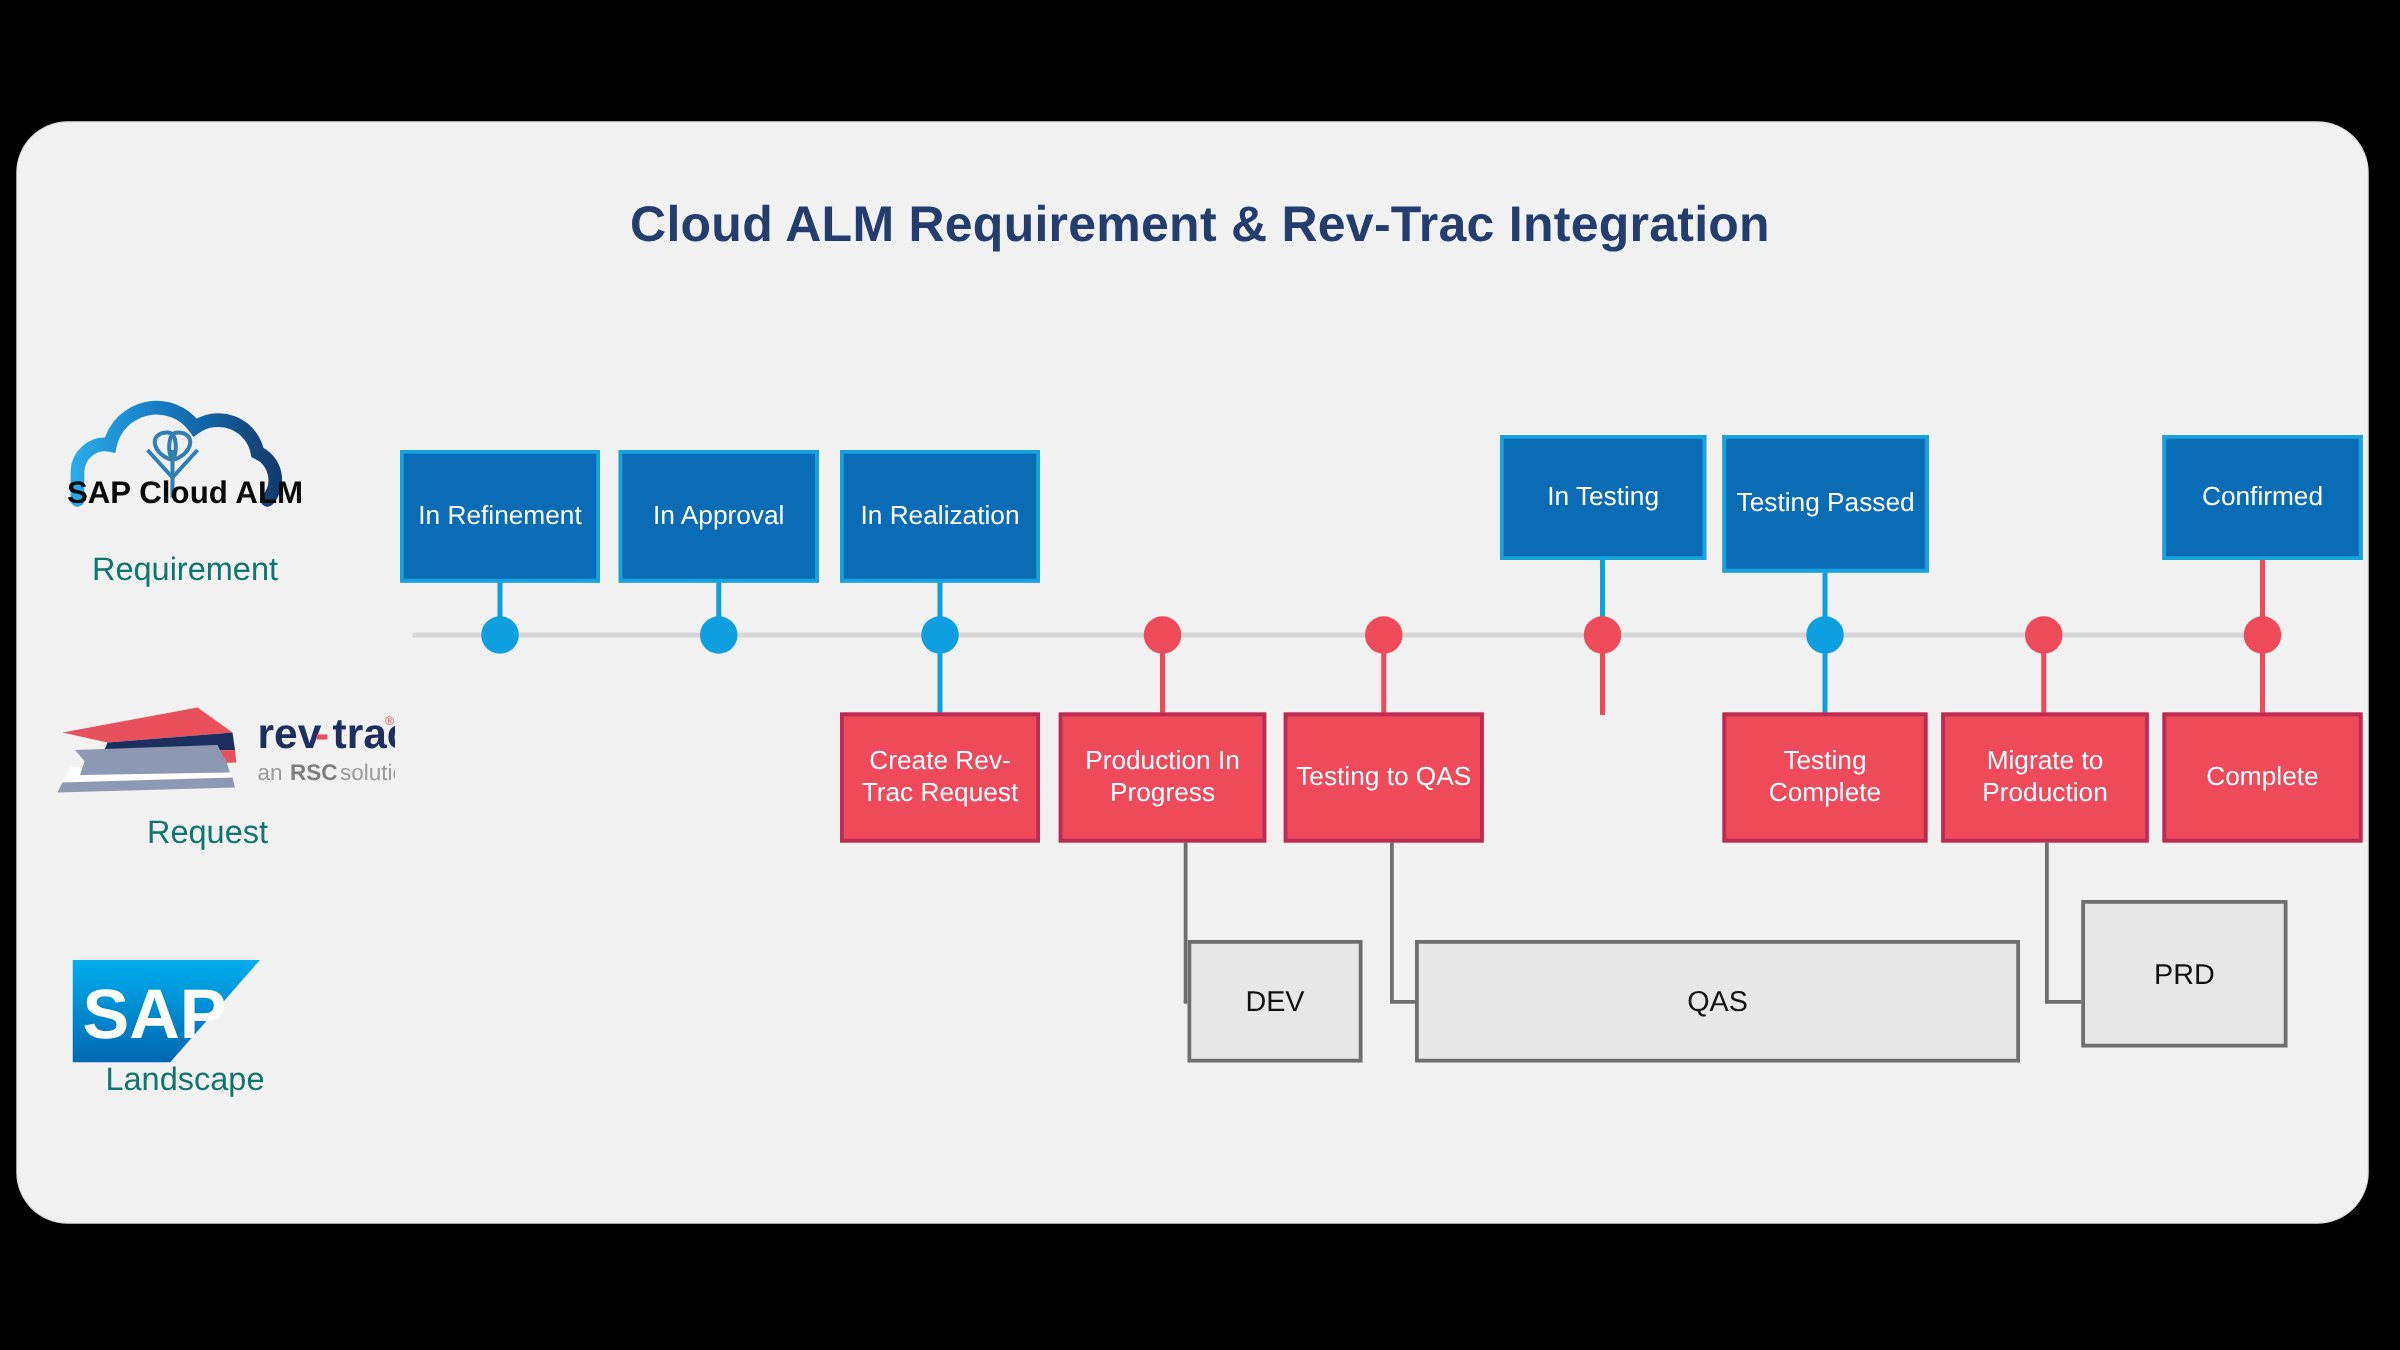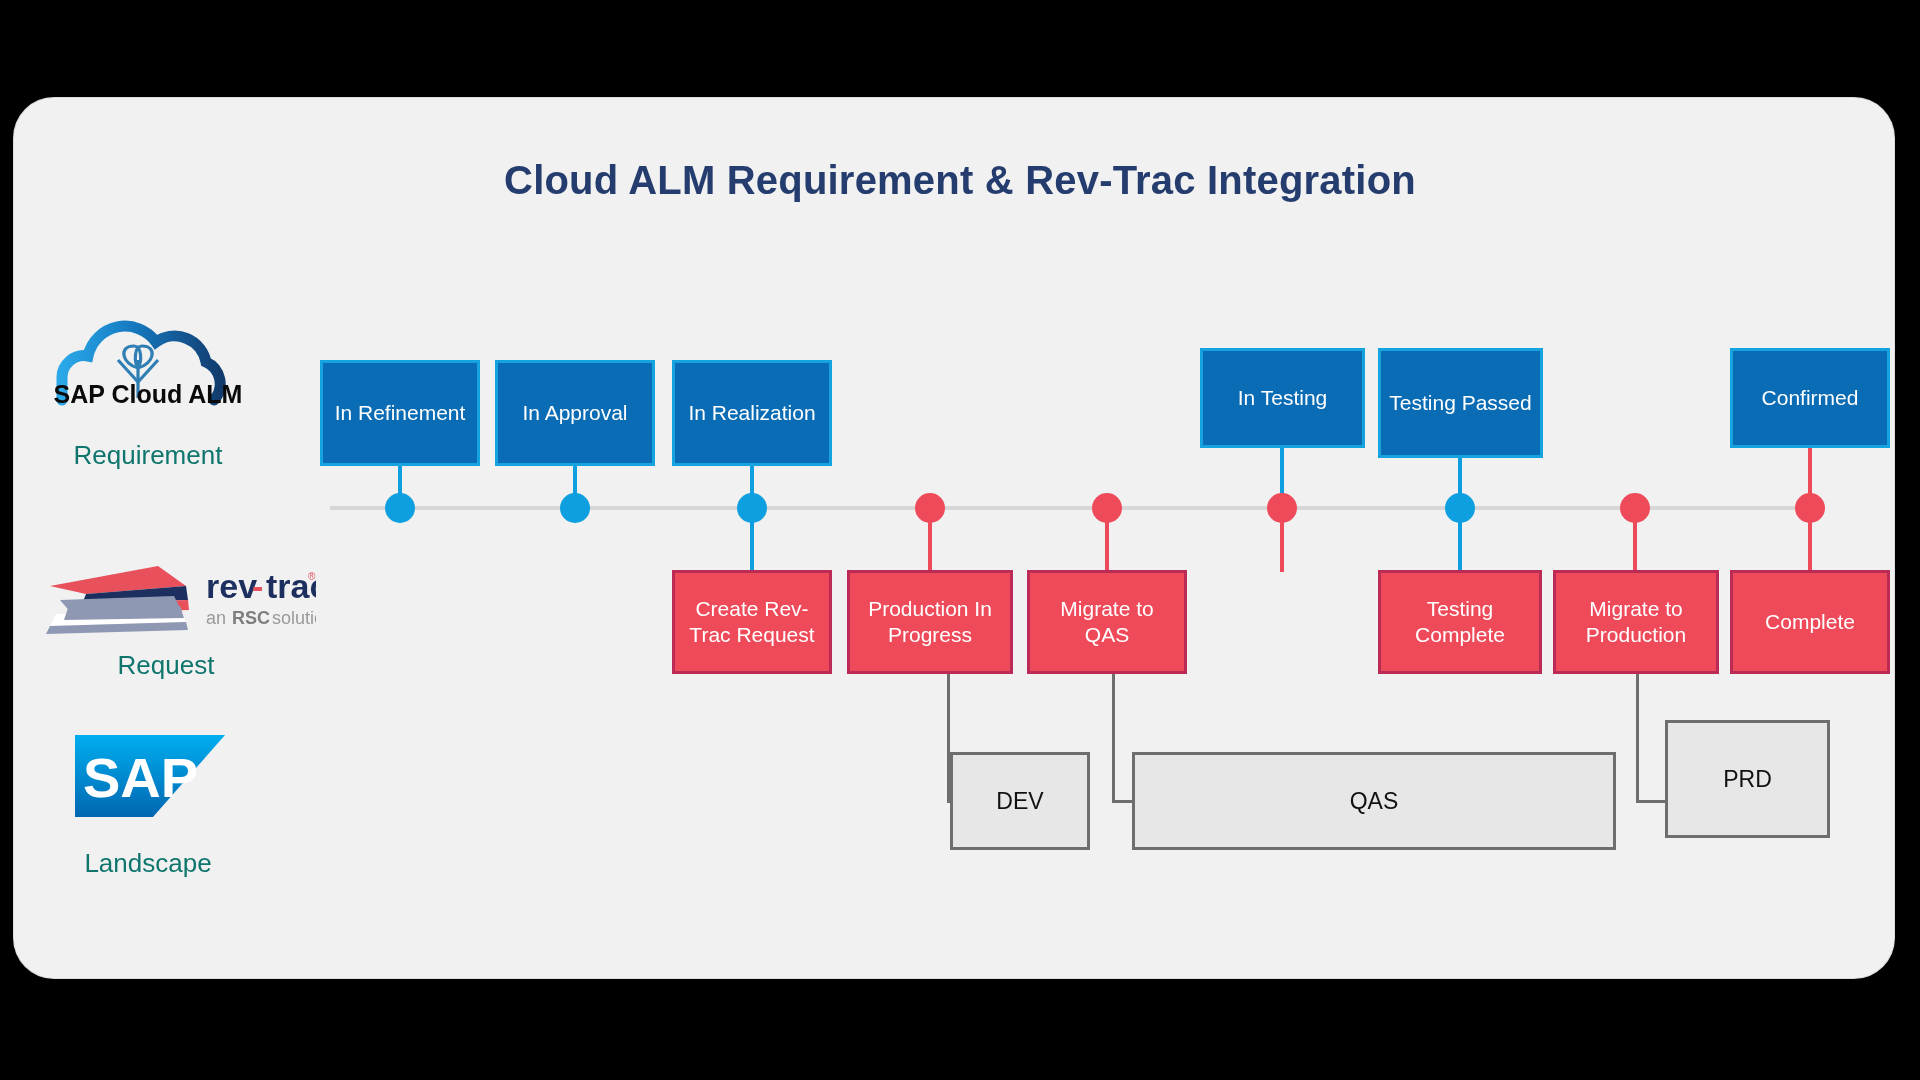--- a/index.html
+++ b/index.html
@@ -52,21 +52,21 @@
     font-size: 25px; font-weight: bold; color: #0a0a0a;
     white-space: nowrap;
   }
   #calm-caption { left: 40px; top: 440px; width: 216px; }
 
   
   #rt-logo { position: absolute; left: 46px; top: 560px; width: 270px; height: 82px; }
   #rt-caption { left: 38px; top: 650px; width: 256px; }
 
   
-  #sap-logo { position: absolute; left: 58px; top: 735px; width: 150px; height: 82px; margin-left: 17px; }
+  #sap-logo { position: absolute; left: 58px; top: 768px; width: 150px; height: 82px; }
   #sap-caption { left: 20px; top: 848px; width: 256px; }
 
   
   #flow { position: absolute; left: 0; top: 0; width: 1920px; height: 1080px; padding-left: 45px; }
 
   .axis {
     position: absolute;
     height: 4px;
     background: #d6d6d6;
     top: 506px;
@@ -224,21 +224,21 @@
 
     <div class="stem blue" style="left:752px; top:506px; height:66px;"></div>
     <div class="box red" style="left:672px; top:570px; width:160px; height:104px;">Create Rev-Trac Request</div>
 
     <div class="stem red" style="left:930px; top:506px; height:66px;"></div>
     <div class="node red" style="left:930px;"></div>
     <div class="box red" style="left:847px; top:570px; width:166px; height:104px;">Production In Progress</div>
 
     <div class="stem red" style="left:1107px; top:506px; height:66px;"></div>
     <div class="node red" style="left:1107px;"></div>
-    <div class="box red" style="left:1027px; top:570px; width:160px; height:104px;">Migrate to QAS</div>
+    <div class="box red" style="left:1027px; top:570px; width:160px; height:104px;">Testing to QAS</div>
 
     <div class="stem red" style="left:1282px; top:506px; height:66px;"></div>
 
     <div class="stem blue" style="left:1460px; top:506px; height:66px;"></div>
     <div class="box red" style="left:1378px; top:570px; width:164px; height:104px;">Testing Complete</div>
 
     <div class="stem red" style="left:1635px; top:506px; height:66px;"></div>
     <div class="node red" style="left:1635px;"></div>
     <div class="box red" style="left:1553px; top:570px; width:166px; height:104px;">Migrate to Production</div>
 

